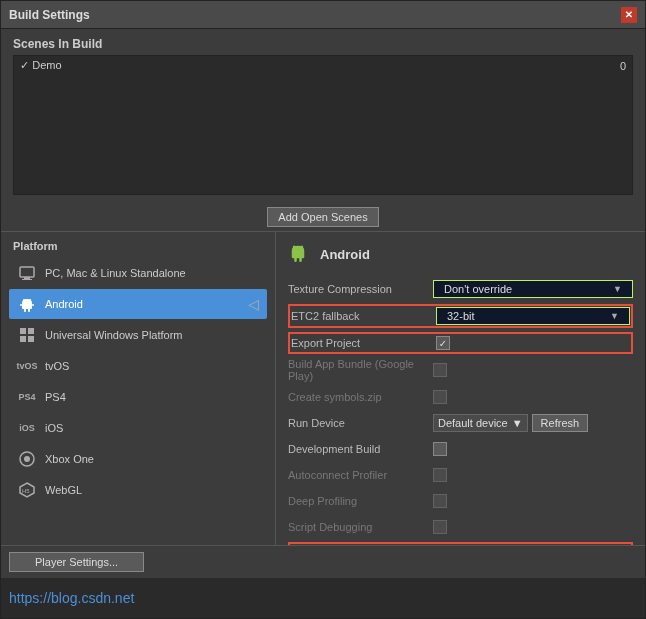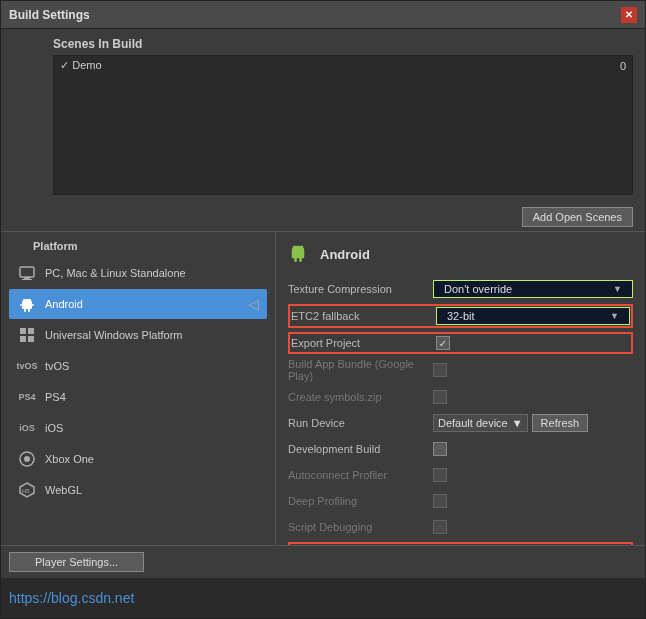--- a/index.html
+++ b/index.html
@@ -50,21 +50,20 @@
       display: flex;
       align-items: center;
       justify-content: center;
       font-weight: bold;
     }
 
     .scenes-section {
       background: #3c3c3c;
       padding: 8px 12px;
       flex-shrink: 0;
-      margin-left: 40px;
     }
 
     .scenes-label {
       color: #ccc;
       font-size: 12px;
       font-weight: bold;
       margin-bottom: 4px;
     }
 
     .scenes-list {
@@ -82,21 +81,21 @@
       color: #ccc;
       font-size: 11px;
     }
 
     .scene-num {
       color: #ccc;
     }
 
     .add-scenes-bar {
       display: flex;
-      justify-content: flex-end;
+      justify-content: center;
       padding: 4px 12px;
       background: #3c3c3c;
       border-bottom: 1px solid #555;
       flex-shrink: 0;
     }
 
     .add-scenes-btn {
       background: #5a5a5a;
       color: #ddd;
       border: 1px solid #888;
@@ -119,21 +118,20 @@
       flex-shrink: 0;
       overflow-y: auto;
     }
 
     .platform-label {
       color: #ccc;
       font-size: 11px;
       font-weight: bold;
       margin-bottom: 6px;
       padding: 0 4px;
-      margin-left: 20px;
     }
 
     .platform-item {
       display: flex;
       align-items: center;
       padding: 5px 8px;
       color: #ccc;
       cursor: pointer;
       border-radius: 2px;
       margin-bottom: 1px;

